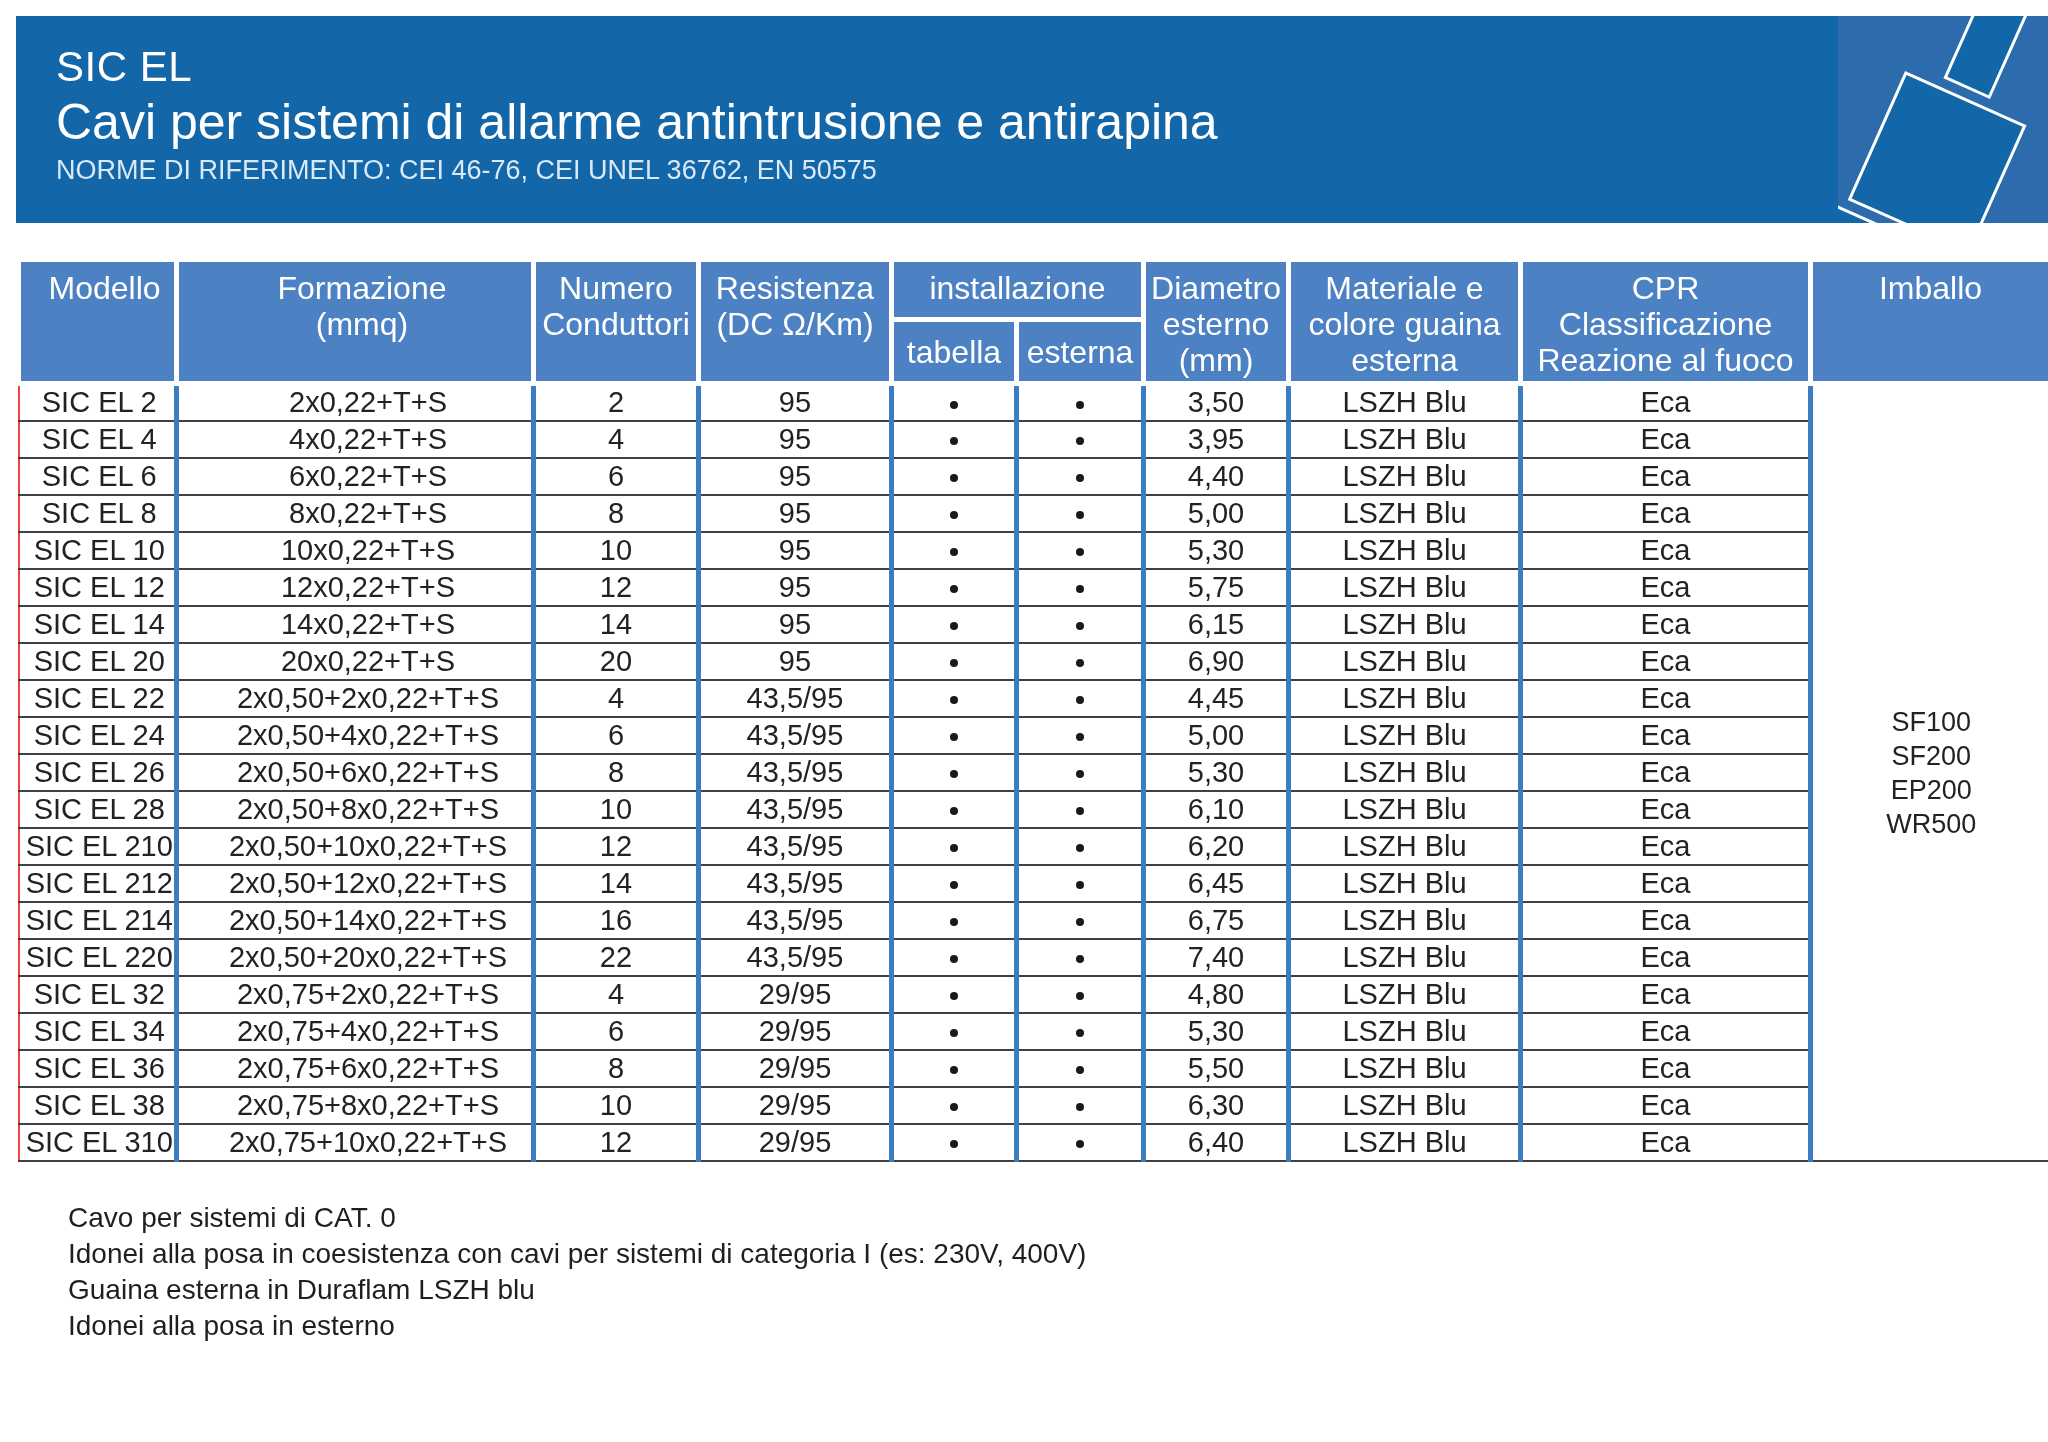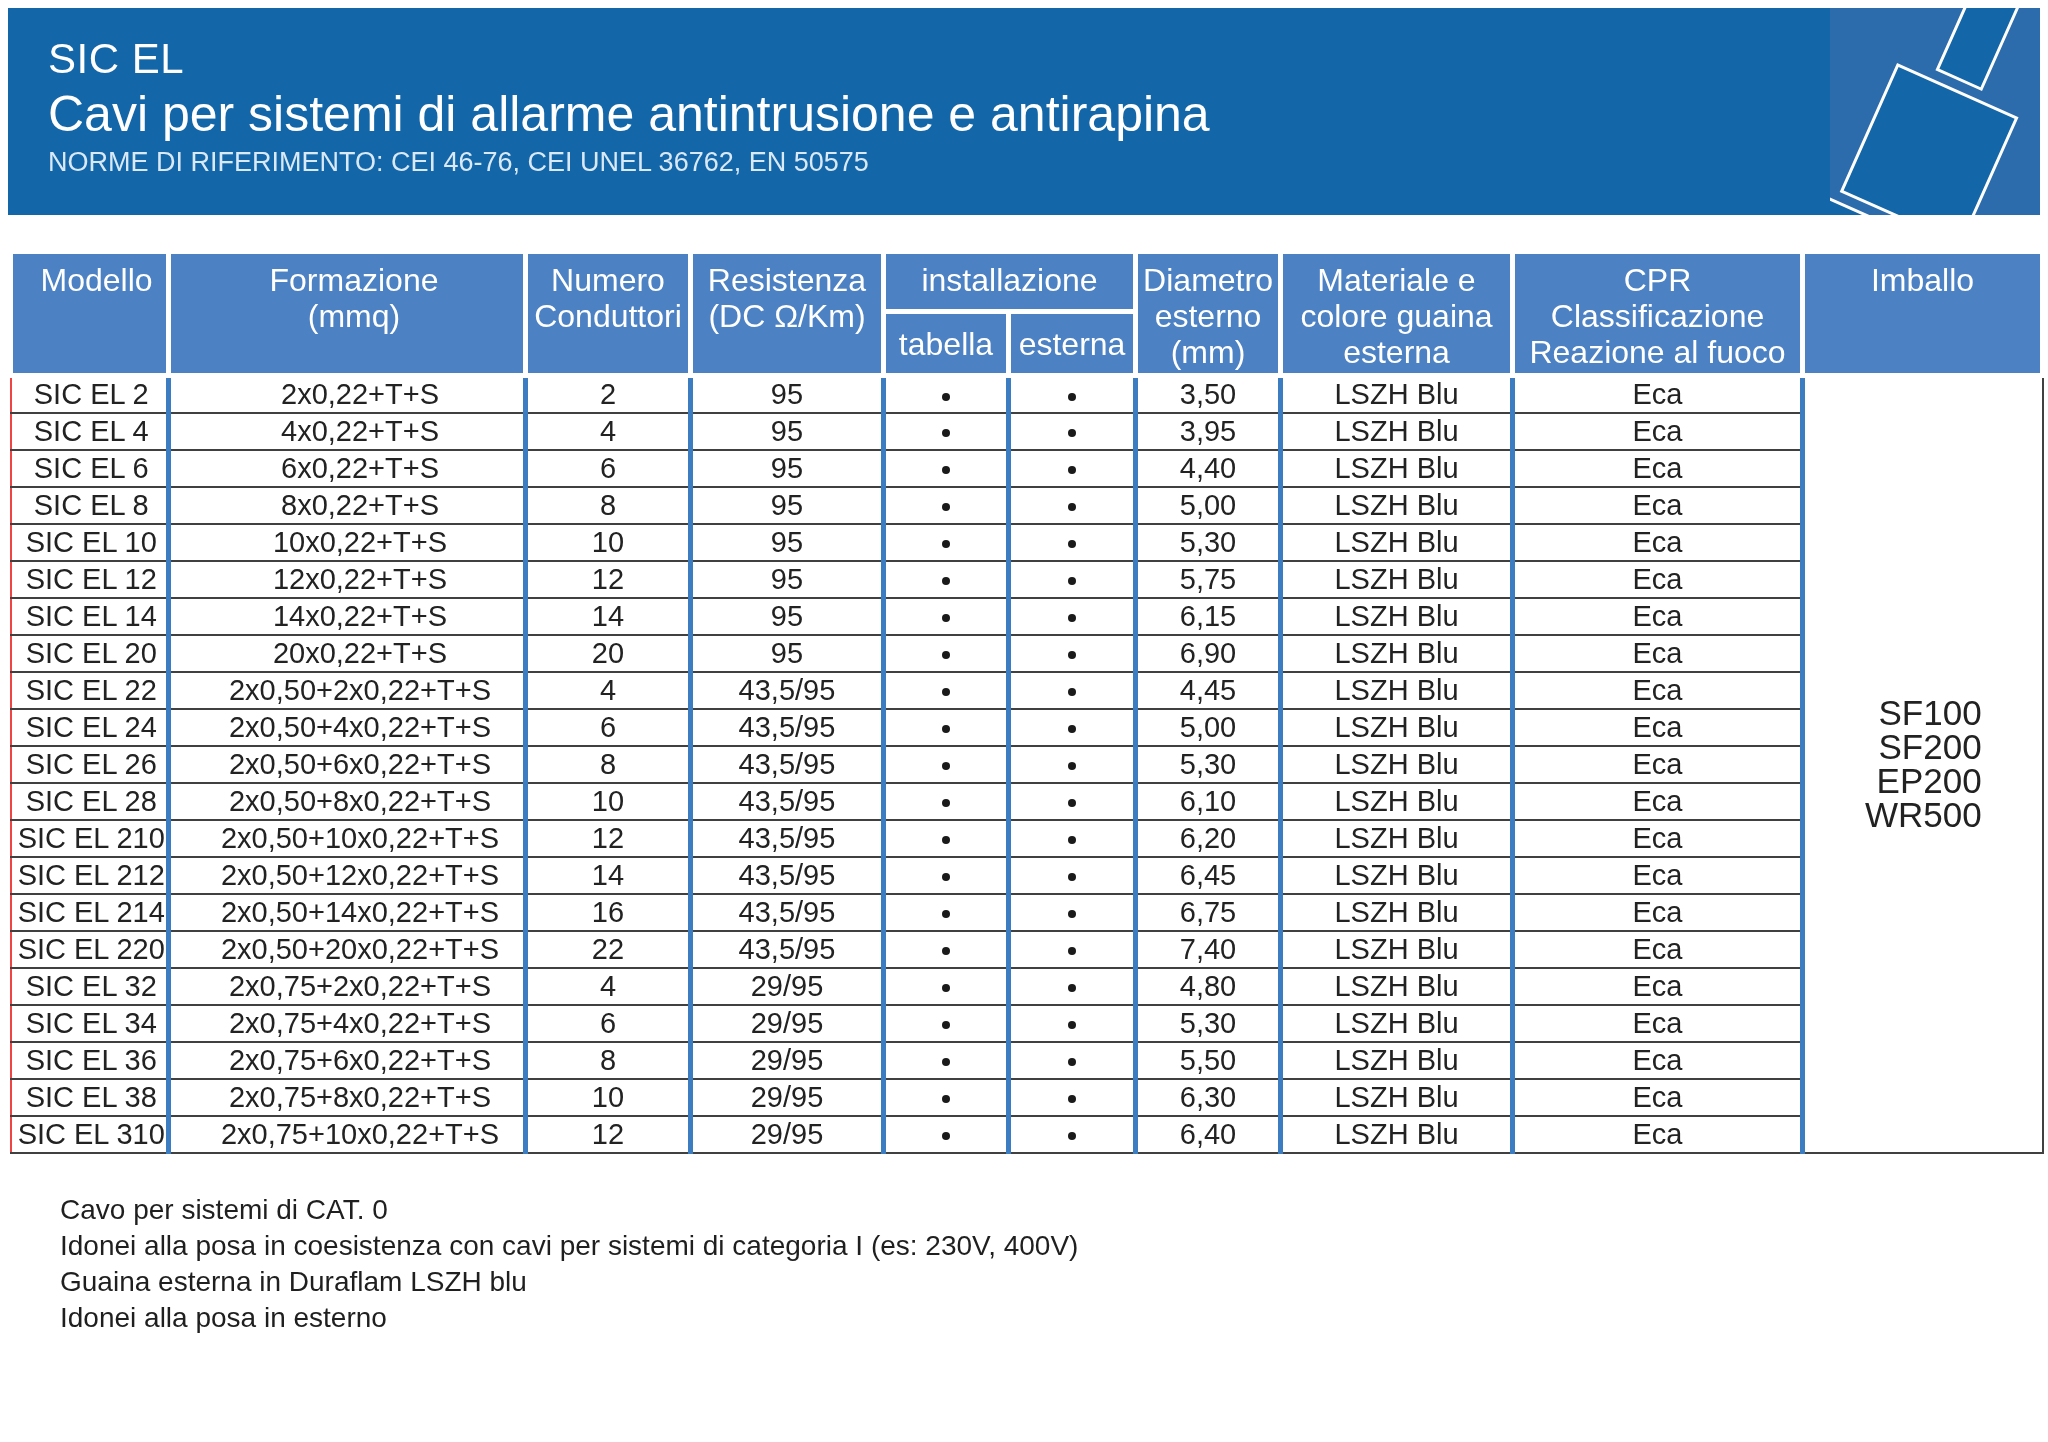--- a/index.html
+++ b/index.html
@@ -3,21 +3,21 @@
 <meta charset="utf-8">
 <style>
   * { margin: 0; padding: 0; box-sizing: border-box; }
   html, body { background: #ffffff; }
   body { font-family: "Liberation Sans", sans-serif; }
   .page {
     position: relative;
     width: 2048px;
     height: 1442px;
     background: #ffffff;
-    padding: 8px;
+    padding: 16px;
     overflow: hidden;
   }
 
   
   .hero {
     position: relative;
     width: 2032px;
     height: 207px;
     background: #1366a8;
     color: #ffffff;
@@ -78,21 +78,21 @@
     text-align: center;
     vertical-align: middle;
     overflow: hidden;
     white-space: nowrap;
   }
   td.c0 { border-left: 2px solid #ef4444; border-right: 5px solid #3c7cc0; text-align: left; padding-left: 5px; }
   td.c1 { border-right: 5px solid #3c7cc0; text-align: left; padding-left: 26px; }
   td.c2, td.c3, td.c4, td.c5, td.c6, td.c7, td.c8 { border-right: 5px solid #3c7cc0; }
   td.c9 { border-right: 2px solid #404040; }
   .dot { display: inline-block; width: 8px; height: 8px; border-radius: 50%; background: #1a1a1a; vertical-align: middle; }
-  td.c9 .pack { display: inline-block; text-align: right; font-size: 35px; line-height: 34px; }
+  td.c9 .pack { display: inline-block; text-align: center; font-size: 27px; line-height: 34px; }
 
   
   .notes { margin-top: 38px; padding-left: 8px; margin-left: 44px; }
   .notes .note { font-size: 28px; line-height: 36px; color: #1f1f1f; white-space: nowrap; }
 </style>
 </head>
 <body>
 
 <div class="page">
 

